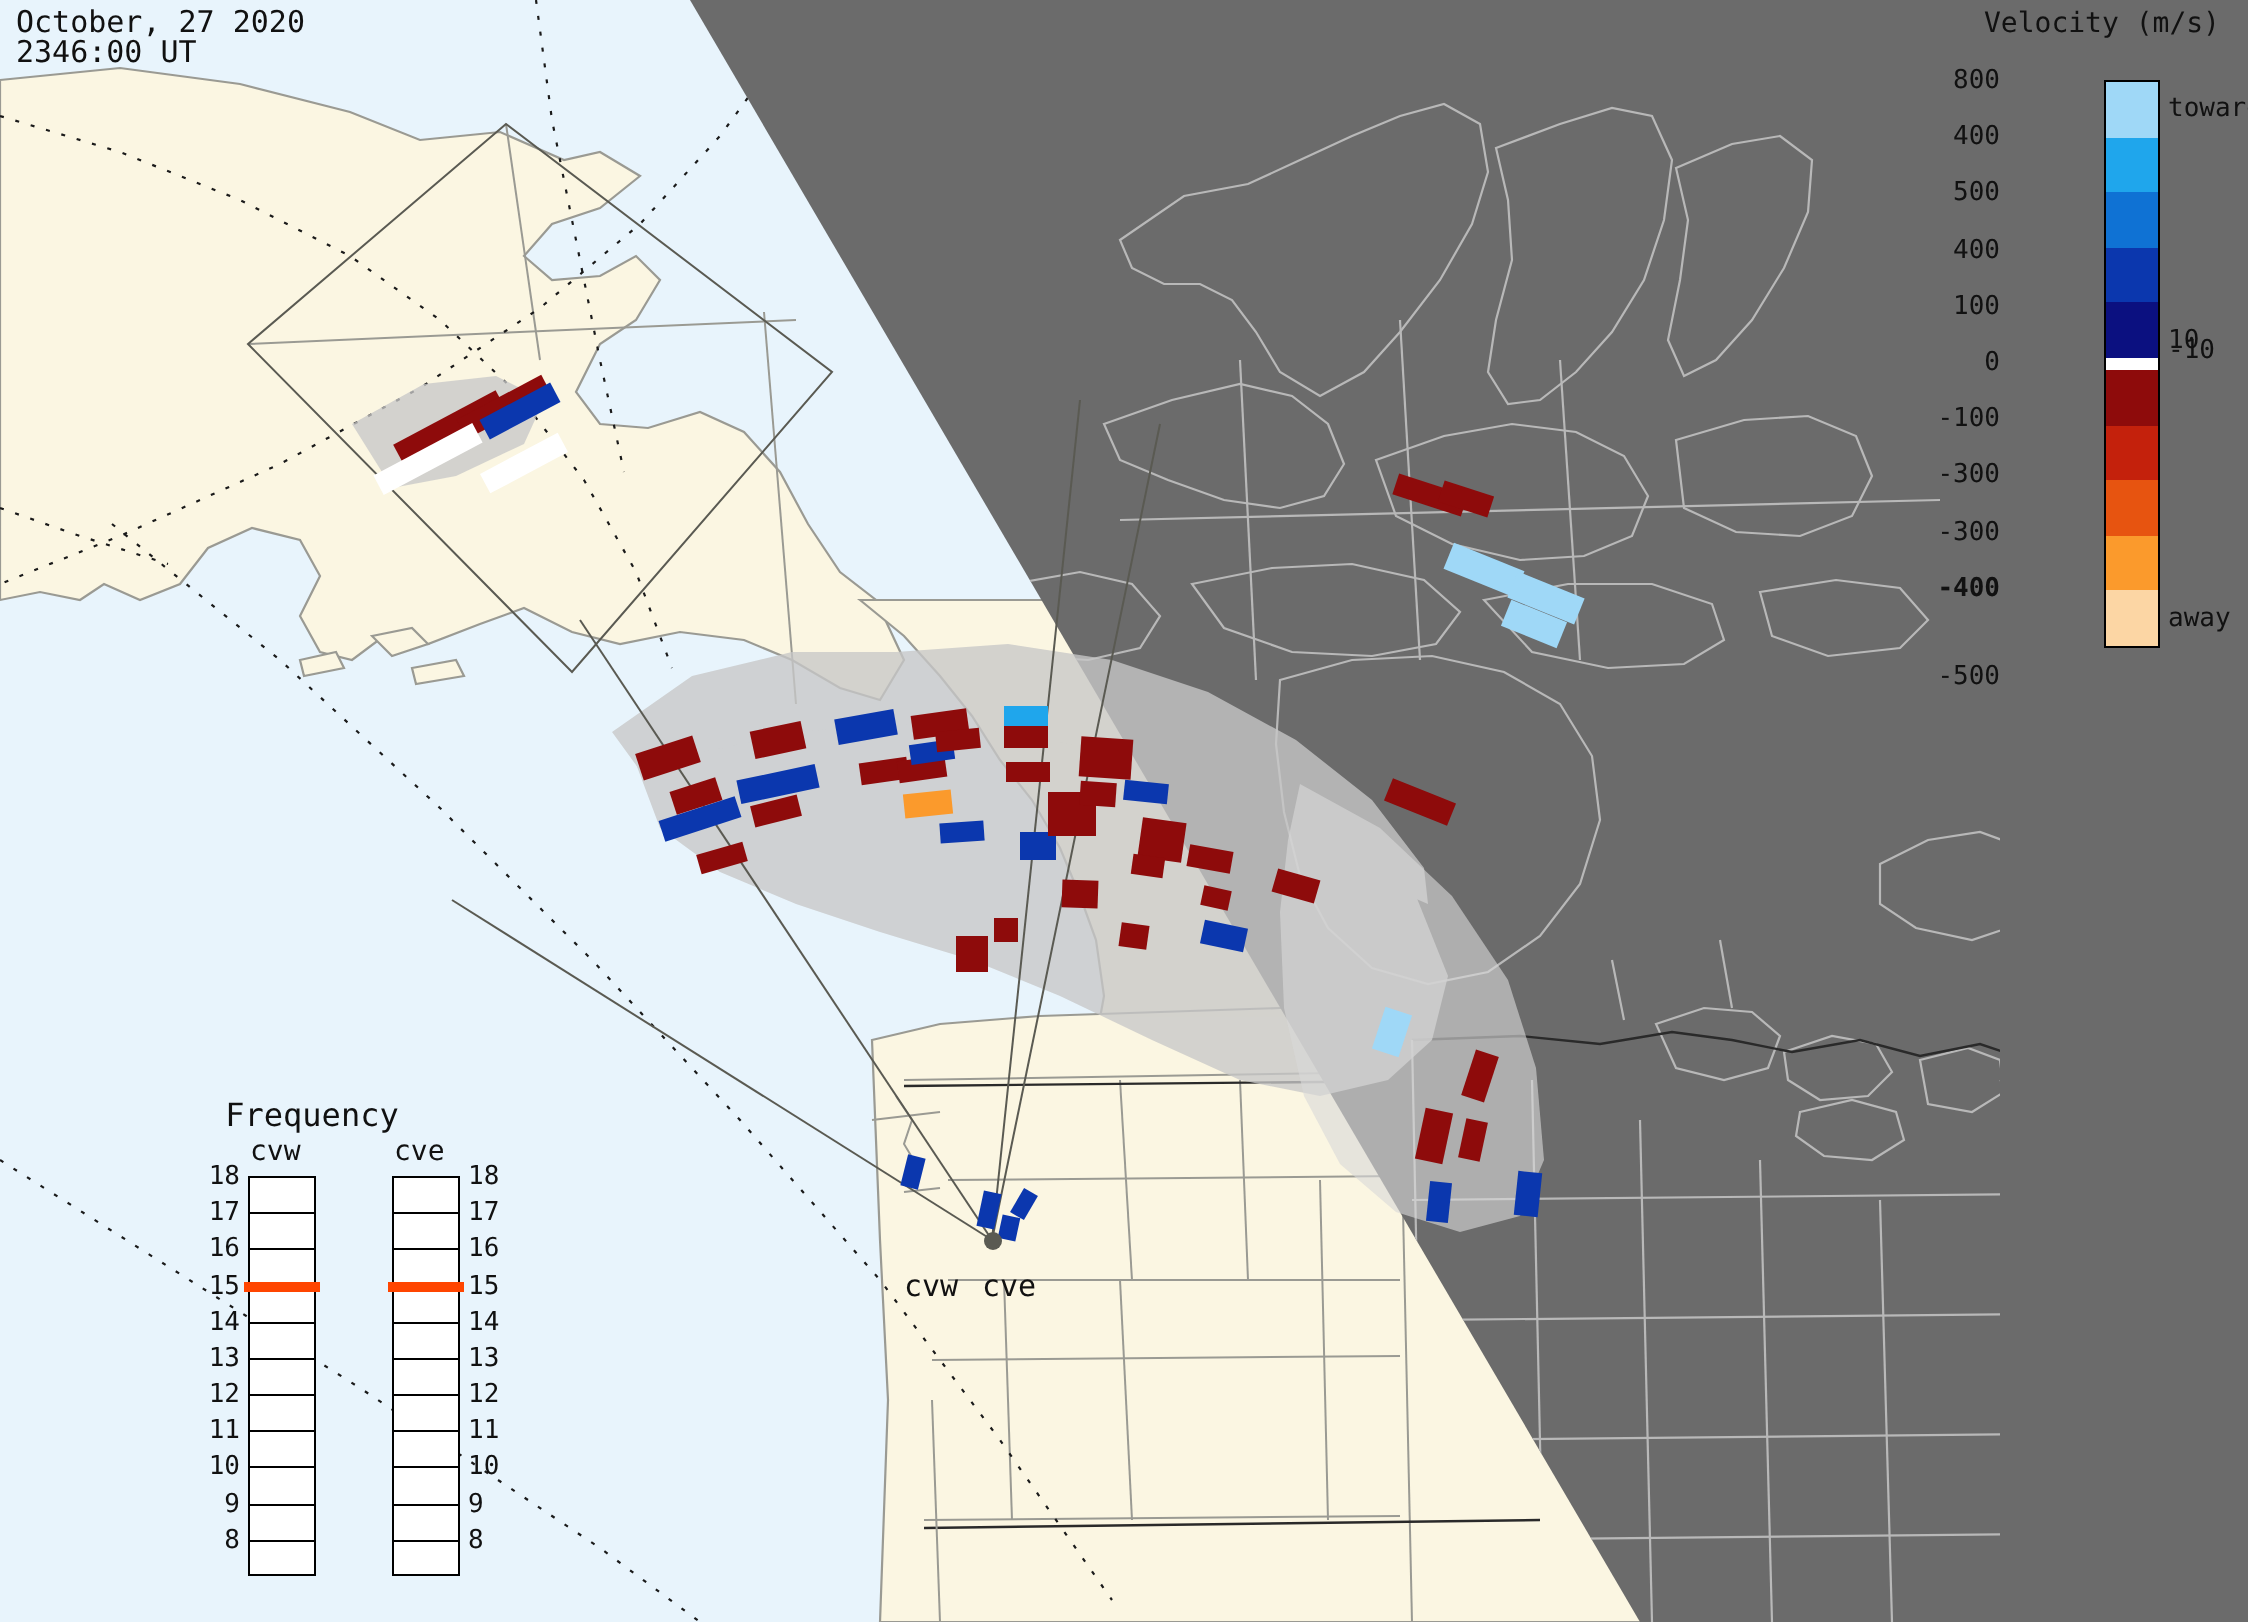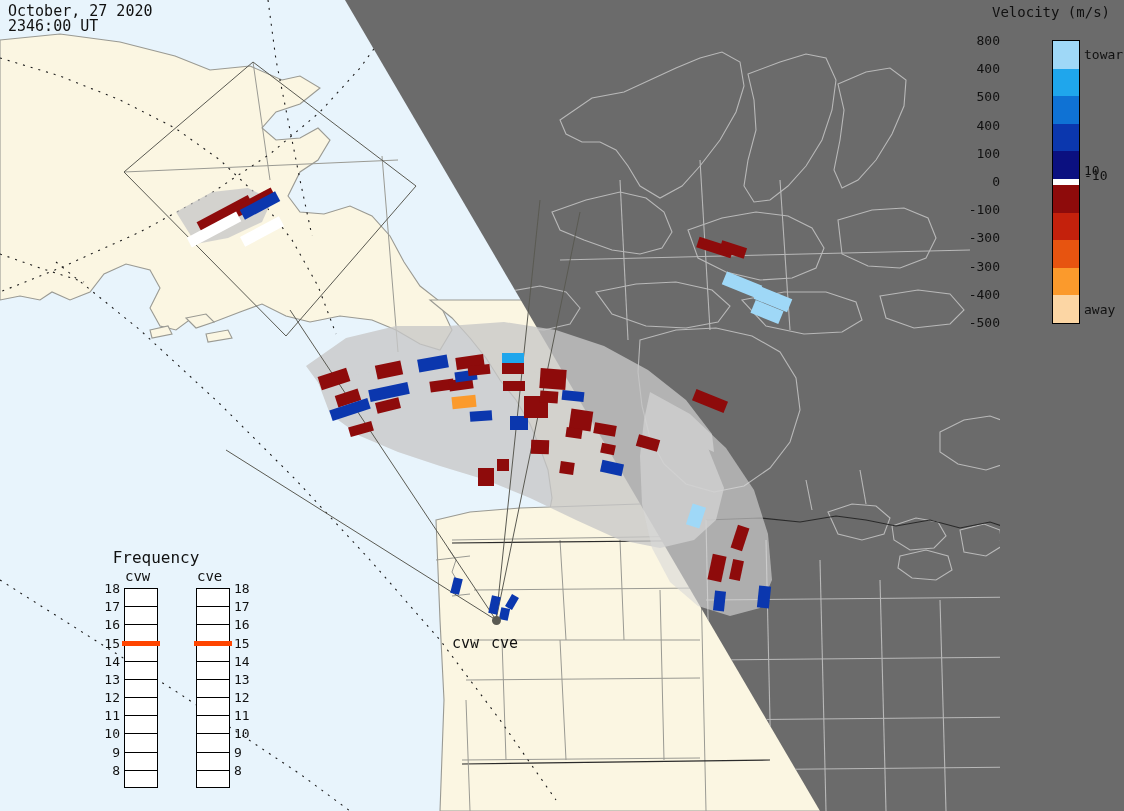--- a/index.html
+++ b/index.html
@@ -338,22 +338,22 @@
     <div id="cb-ticks">
         <div class="cb-tick" style="top: 34px;">800</div>
         <div class="cb-tick" style="top: 62.2px;">400</div>
         <div class="cb-tick" style="top: 90.4px;">500</div>
         <div class="cb-tick" style="top: 118.6px;">400</div>
         <div class="cb-tick" style="top: 146.8px;">100</div>
         <div class="cb-tick" style="top: 175px;">0</div>
         <div class="cb-tick" style="top: 203.2px;">-100</div>
         <div class="cb-tick" style="top: 231.4px;">-300</div>
         <div class="cb-tick" style="top: 259.6px;">-300</div>
-        <div class="cb-tick" style="top: 287.8px;">-400</div>
-        <div class="cb-tick" style="top: 316px;">-500</div>
+        <div class="cb-tick" style="top: 287.8px; font-weight: bold;">-400</div>
+        <div class="cb-tick" style="top: 332px;">-500</div>
       </div>
     <div class="cb-side" style="top:48px;">toward</div>
     <div class="cb-side" style="top:164px;">10</div>
     <div class="cb-side" style="top:169px;">-10</div>
     <div class="cb-side" style="top:303px;">away</div>
   </div>
 
 </div>
 
 </body></html>

